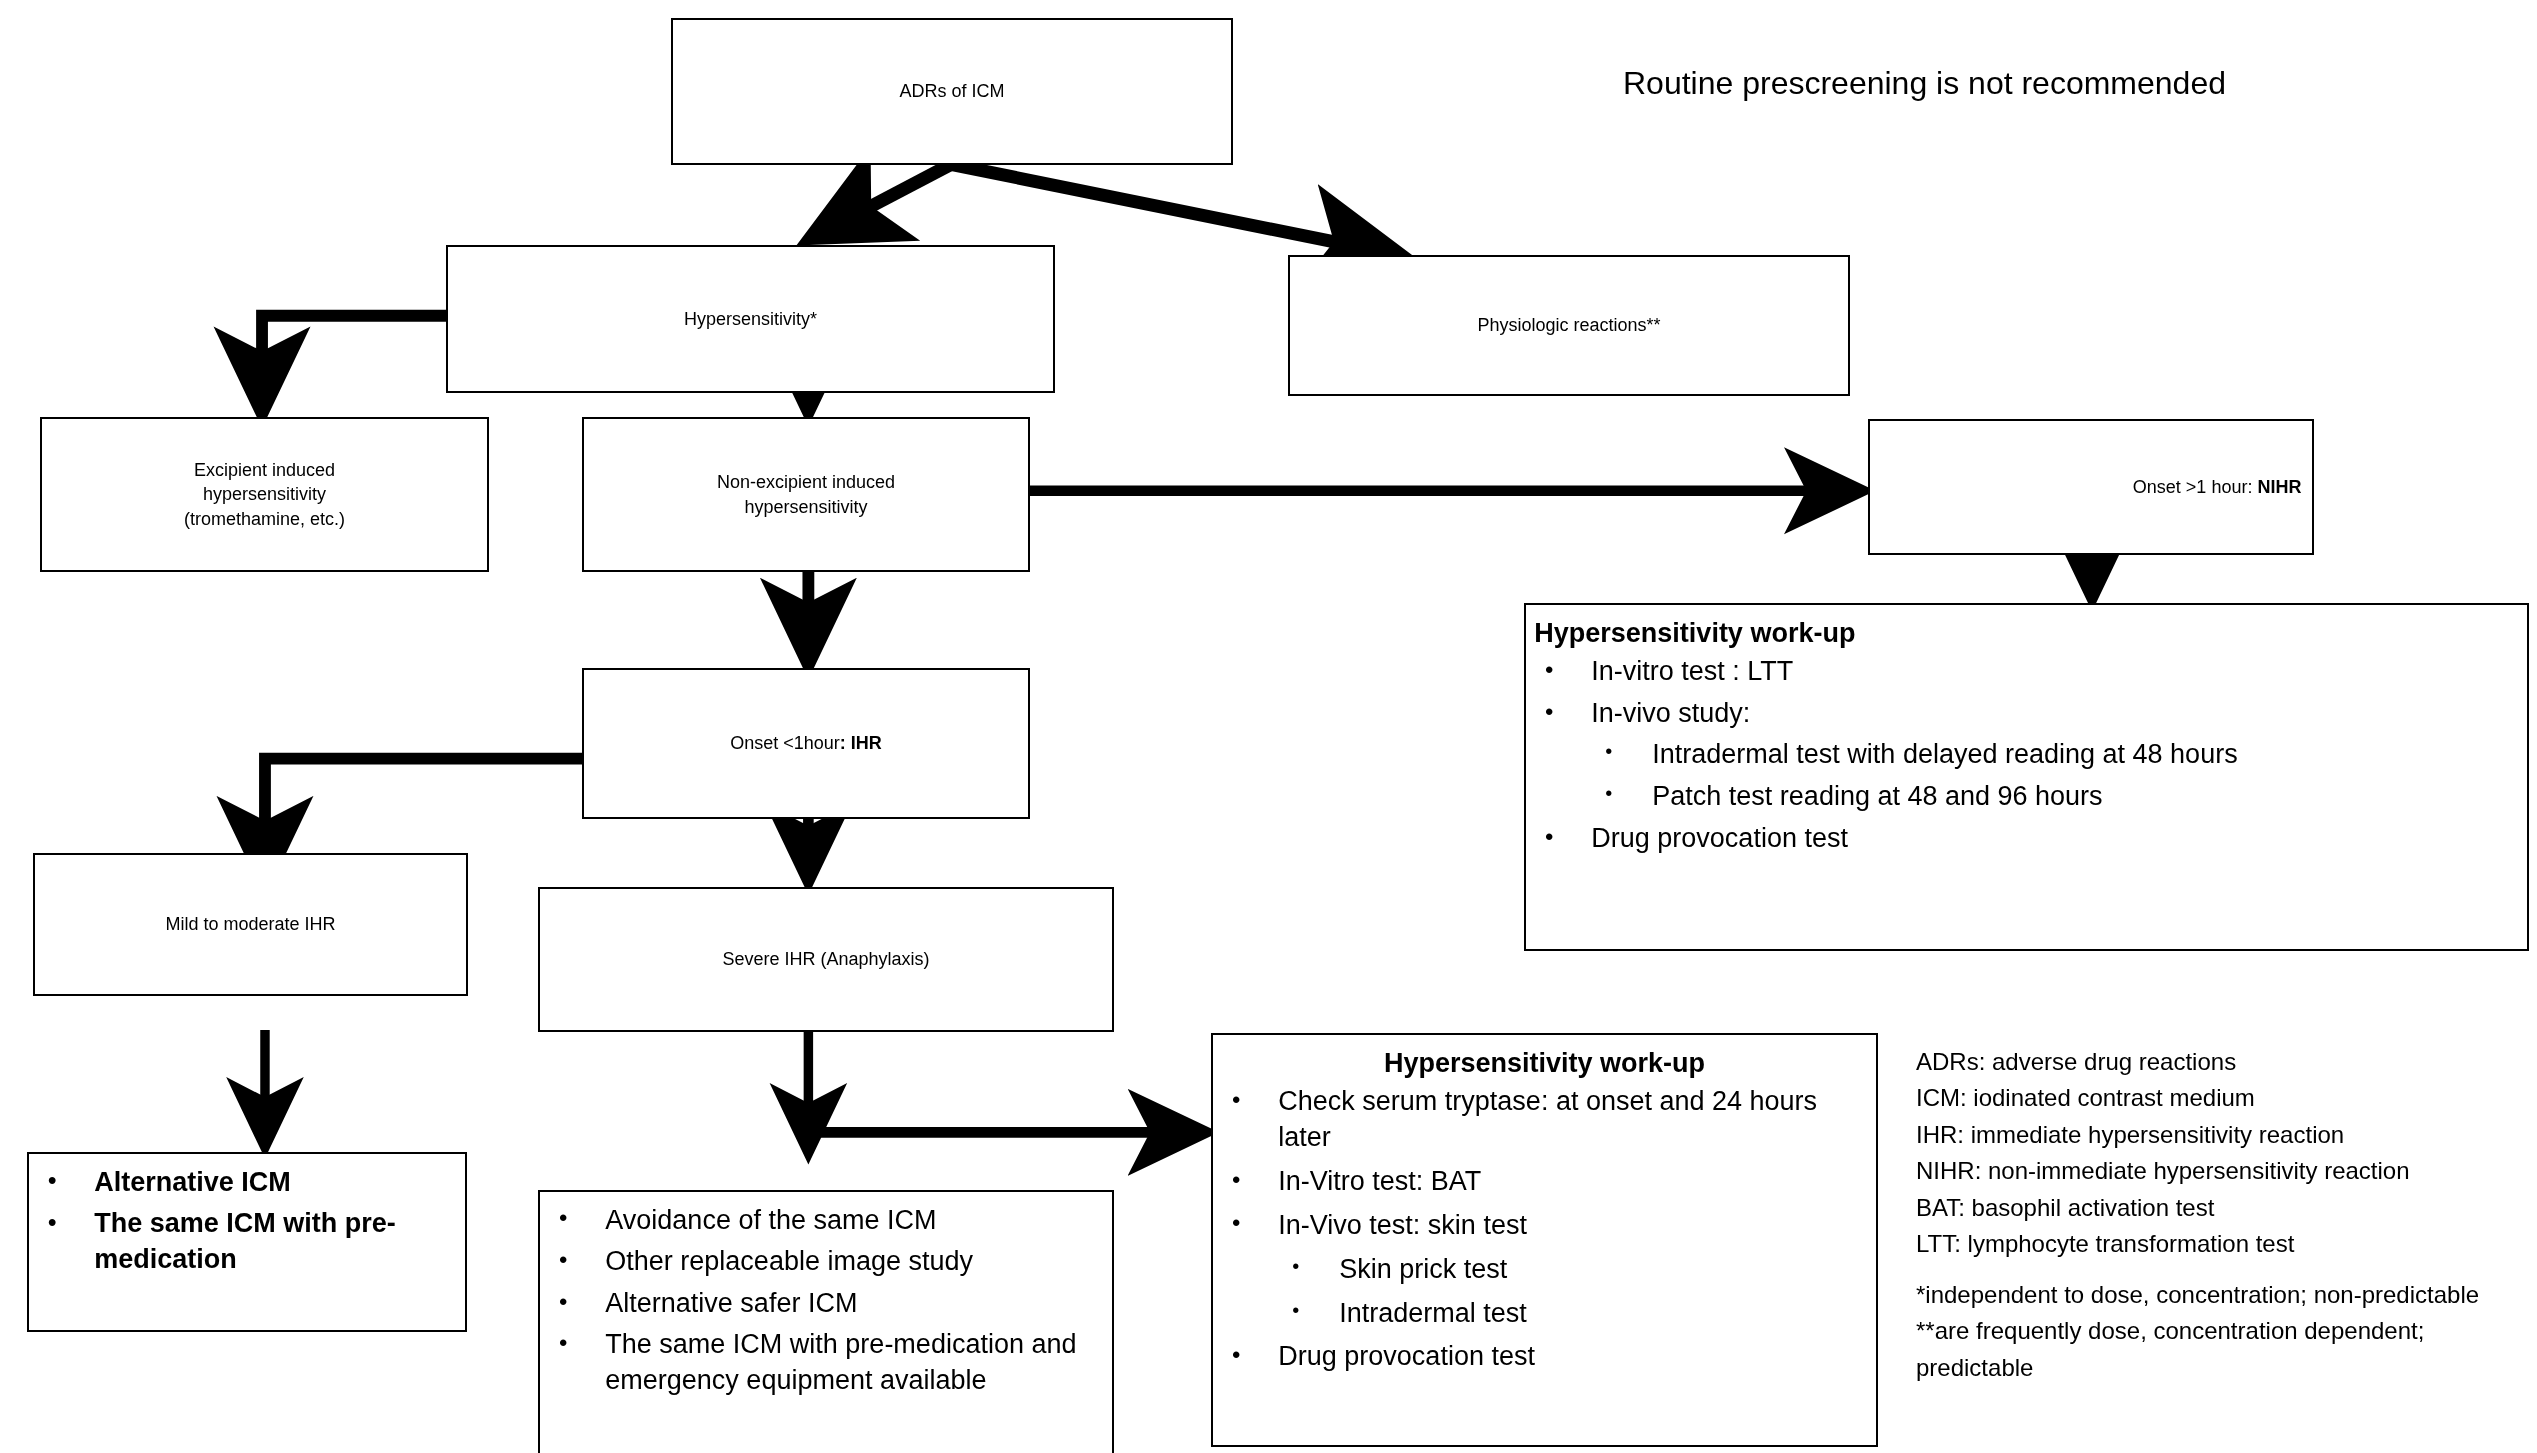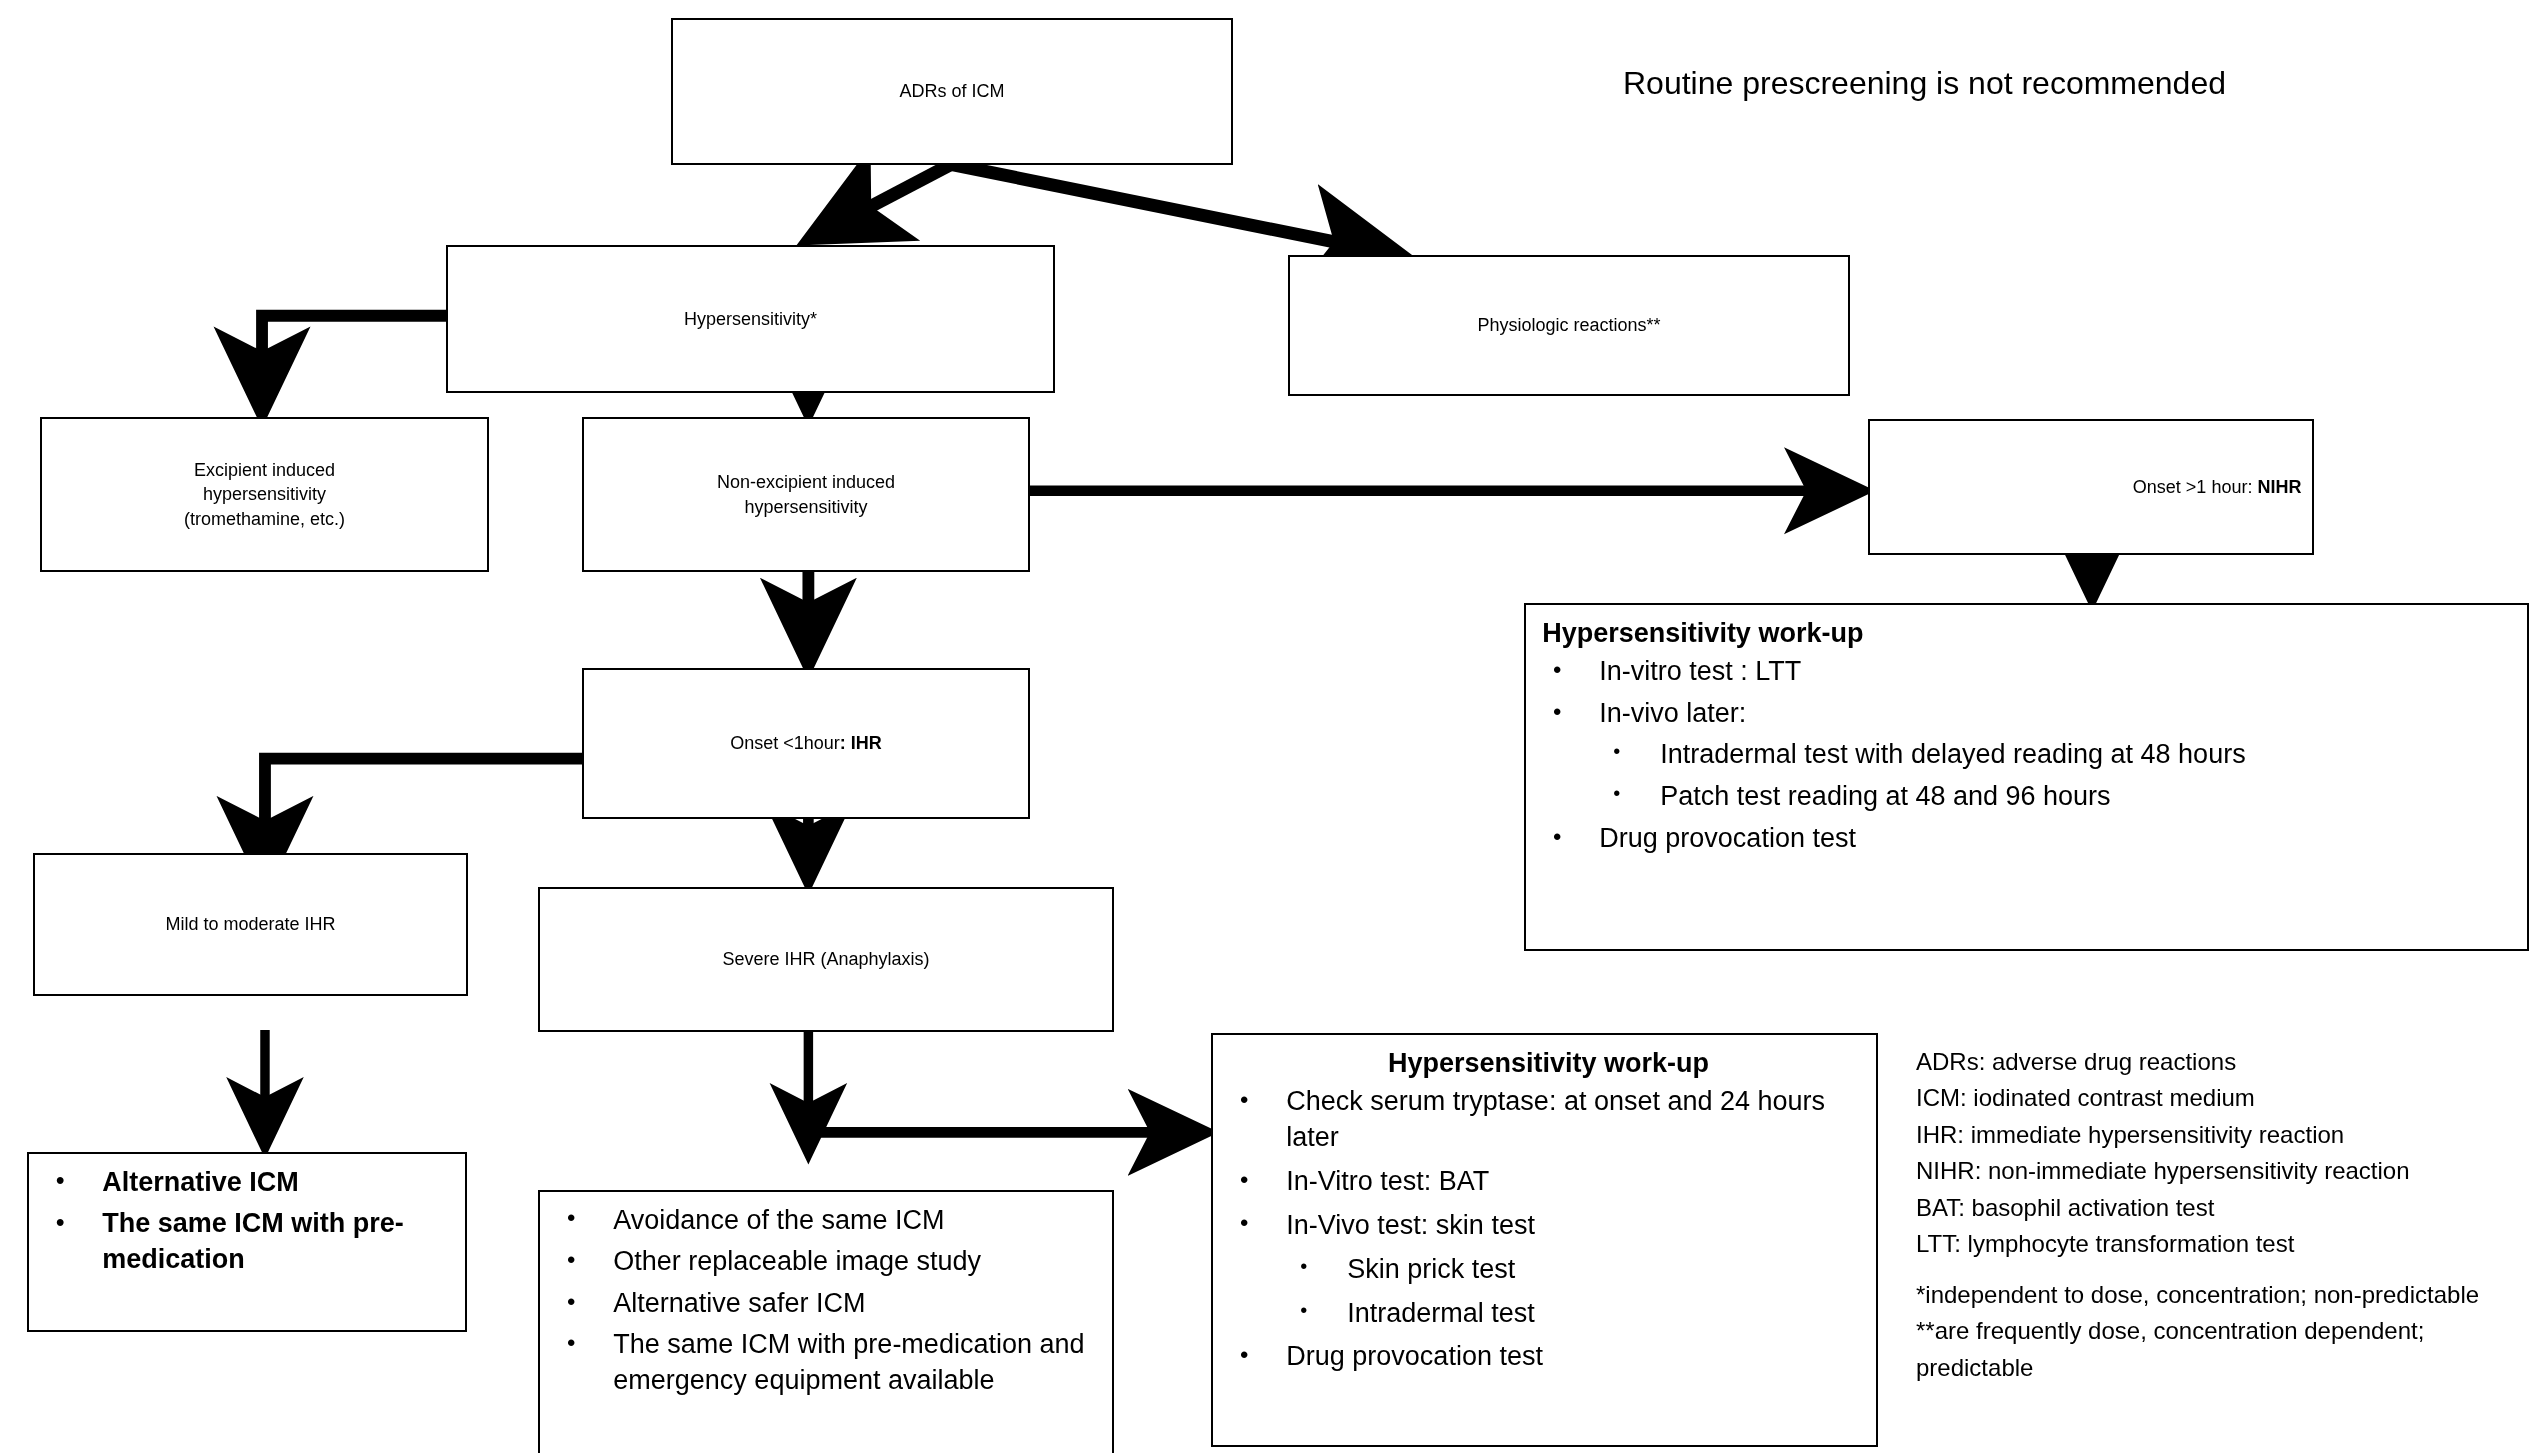--- a/index.html
+++ b/index.html
@@ -2,21 +2,21 @@
 <html style="font-size:9.5px"><head>
 <meta charset="utf-8">
 <style>
   html,body{margin:0;padding:0;background:#ffffff;}
   body{font-family:"Liberation Sans", sans-serif;}
   #stage{position:relative;width:2538px;height:1454px;background:#fff;overflow:hidden;}
   svg.connectors{position:absolute;left:0;top:0;width:2538px;height:1454px;pointer-events:none;}
   .node{position:absolute;border:2.4px solid #000;background:#fff;box-sizing:border-box;
         display:flex;align-items:center;justify-content:center;text-align:center;}
   .node .lbl{font-size:18px;line-height:1.35;color:#000;padding:0 10.6px;}
-  .node.listbox{align-items:flex-start;justify-content:flex-start;text-align:left;padding-left:8px;}
+  .node.listbox{align-items:flex-start;justify-content:flex-start;text-align:left;}
   .node.listbox .inner{padding:10.6px 8.3px 6px 8.3px;width:100%;box-sizing:border-box;}
   .wuptitle{font-weight:bold;font-size:27px;line-height:1.3;margin:0 0 3.5px 0;color:#000;}
   .wuptitle.center{text-align:center;}
   ul.bl{list-style:none;margin:0;padding:0;}
   ul.bl li{position:relative;font-size:27px;line-height:1.32;color:#000;margin:0 0 6px 0;
            padding-left:57px;}
   ul.bl li:before{content:"\2022";position:absolute;left:10.6px;top:-1.2px;font-size:24px;line-height:1.4;}
   ul.bl li.sub{padding-left:118px;font-size:27px;}
   ul.bl li.sub:before{left:71px;font-size:20px;top:0px;}
   ul.bl.tight li{margin-bottom:8.3px;}
@@ -98,21 +98,21 @@
     <span class="lbl">
       <span>Onset &gt;1 hour: </span><span class="b">NIHR</span>
     </span>
   </div>
 
   <div class="node listbox" style="left:1524px;top:603px;width:1005px;height:348px;">
     <div class="inner">
       <div class="wuptitle">Hypersensitivity work-up</div>
       <ul class="bl">
         <li>In-vitro test : LTT</li>
-        <li>In-vivo later:</li>
+        <li>In-vivo study:</li>
         <li class="sub">Intradermal test with delayed reading at 48 hours</li>
         <li class="sub">Patch test reading at 48 and 96 hours</li>
         <li>Drug provocation test</li>
       </ul>
     </div>
   </div>
 
   <div class="node" style="left:582px;top:668px;width:448px;height:151px;">
     <span class="lbl">
       <span>Onset &lt;1hour</span><span class="b">: IHR</span>

